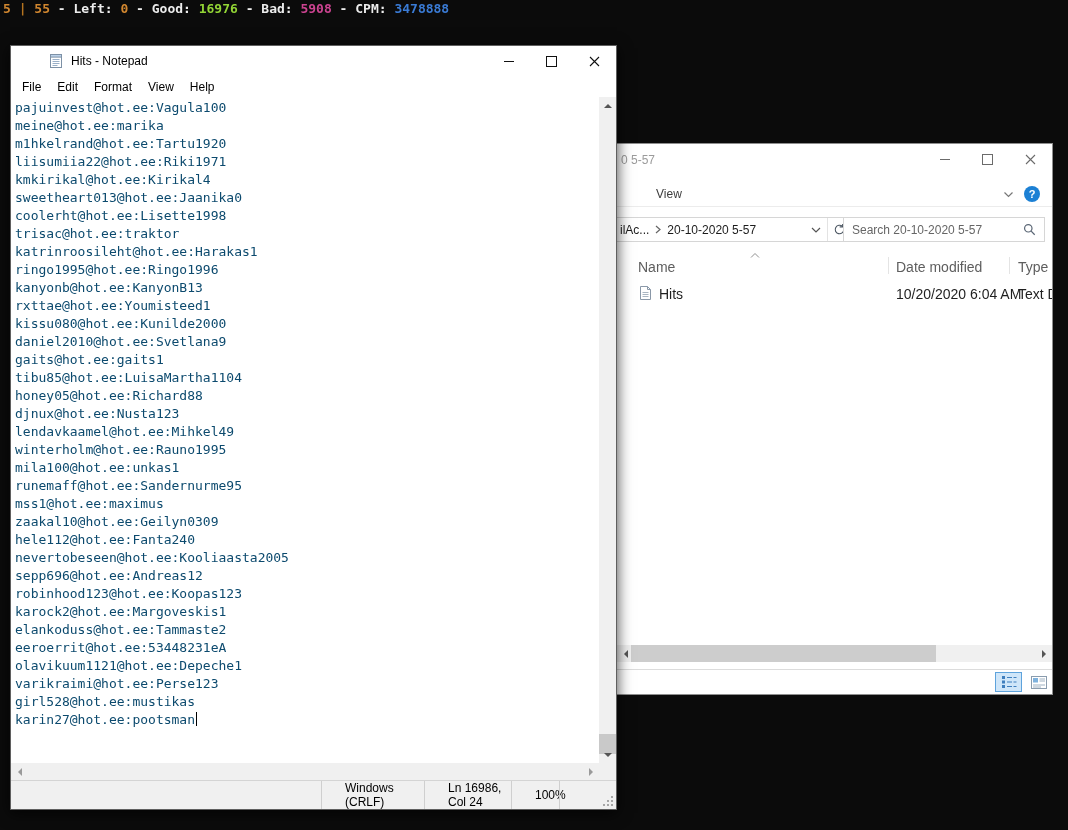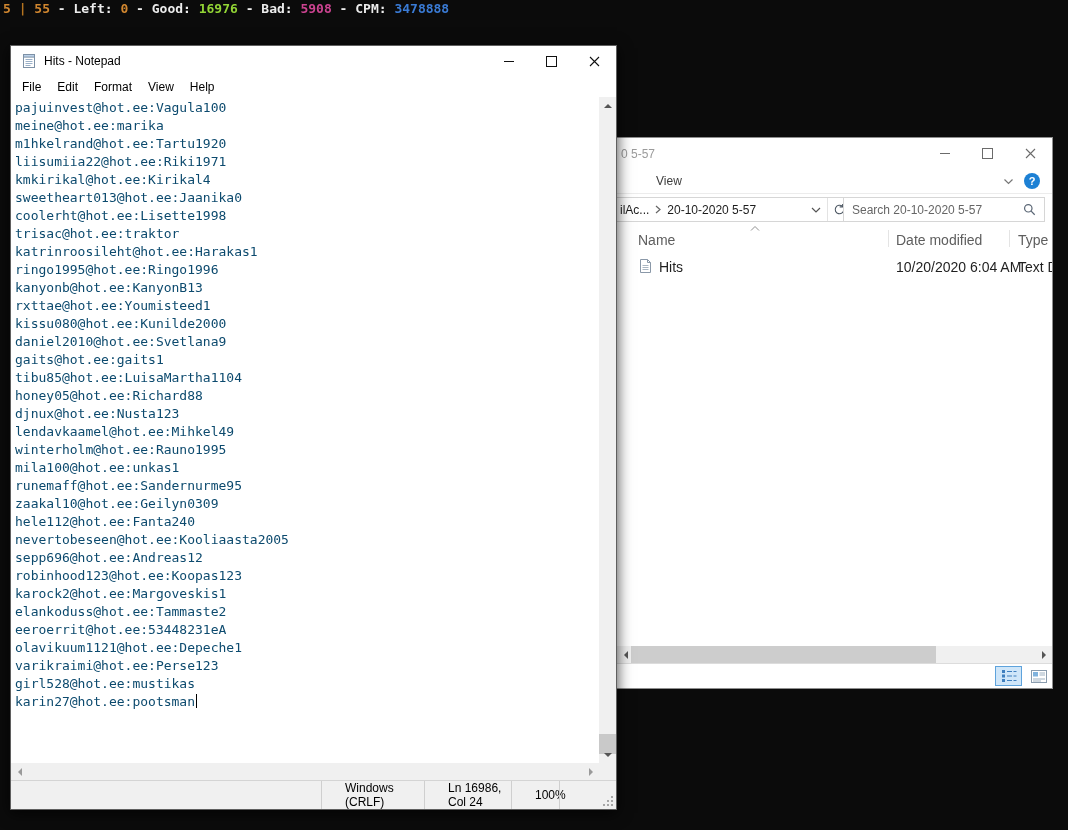--- a/index.html
+++ b/index.html
@@ -16,21 +16,21 @@
   
   .window{position:absolute;background:#fff;box-sizing:border-box;display:flex;flex-direction:column;}
   .caption-buttons{margin-left:auto;display:flex;height:100%;}
   .cap-btn{width:43px;height:100%;display:flex;align-items:center;justify-content:center;}
   .gmin{width:10px;border-top:1px solid currentColor;display:block;}
   .gmax{width:9px;height:9px;border:1px solid currentColor;display:block;}
   svg{display:block;}
   
   #notepad{left:10px;top:45px;width:607px;height:765px;border:1px solid #5f5f5f;
     box-shadow:0 3px 14px rgba(0,0,0,.75);z-index:2;}
-  .np-titlebar{flex:0 0 30px;display:flex;align-items:center;color:#111;}
+  .np-titlebar{flex:0 0 30px;display:flex;align-items:center;color:#111;margin-left:27px;}
   .np-icon{margin:0 7px 0 10px;}
   .np-title{font-size:12px;color:#000;}
   .np-menubar{flex:0 0 21px;display:flex;align-items:center;font-size:12px;color:#000;padding-left:3px;}
   .menu-item{padding:2px 8px;}
   .np-body{flex:1 1 auto;display:flex;min-height:0;}
   .np-text{flex:1;overflow:hidden;padding:2px 0 0 4px;font:13px/18px "DejaVu Sans Mono",monospace;color:#0c4a6e;}
   .np-line{height:18px;white-space:pre;}
   .caret{display:inline-block;width:1px;height:14px;background:#000;vertical-align:-2px;margin-left:1px;}
   .np-vscroll{flex:0 0 17px;background:#f0f0f0;position:relative;}
   .sb-btn{height:17px;width:17px;display:flex;align-items:center;justify-content:center;}
@@ -41,21 +41,21 @@
   .np-corner{flex:0 0 17px;height:17px;background:#f0f0f0;}
   .np-statusbar{flex:0 0 23px;background:#f0f0f0;border-top:1px solid #d4d4d4;display:flex;align-items:stretch;font-size:12px;color:#000;}
   .status-spacer{flex:1;}
   .status-seg{border-left:1px solid #cfcfcf;display:flex;align-items:center;padding-left:23px;box-sizing:border-box;}
   .seg-crlf{width:103px;}
   .seg-ln{width:87px;}
   .seg-zoom{width:48px;}
   .seg-grip{width:57px;position:relative;padding:0;}
   .grip{position:absolute;right:2px;bottom:2px;}
   
-  #explorer{left:616px;top:137px;width:437px;height:552px;border:1px solid #8e8e8e;z-index:1;overflow:hidden;}
+  #explorer{left:616px;top:143px;width:437px;height:552px;border:1px solid #8e8e8e;z-index:1;overflow:hidden;gap:7px;}
   .ex-titlebar{flex:0 0 31px;display:flex;align-items:center;color:#6b6b6b;}
   .ex-title{font-size:12px;color:#9b9b9b;padding-left:4px;white-space:nowrap;}
   .ex-ribbon{flex:0 0 24px;display:flex;align-items:center;border-bottom:1px solid #ececec;}
   .ex-ribbon-tab{margin-left:39px;font-size:12px;color:#3d3d3d;}
   .ex-ribbon-right{margin-left:auto;display:flex;align-items:center;gap:10px;padding-right:12px;}
   .help-circle{width:16px;height:16px;border-radius:50%;background:#1c80d4;color:#fff;
     font-size:11px;font-weight:bold;display:flex;align-items:center;justify-content:center;}
   .ex-addressrow{flex:0 0 31px;position:relative;}
   .ex-addressbox{position:absolute;left:0;top:3px;width:234px;height:25px;border:1px solid #d6d6d6;border-left:none;
     background:#fff;display:flex;align-items:center;box-sizing:border-box;font-size:12px;color:#1c1c1c;}
@@ -256,20 +256,21 @@
         <div class="np-line">kissu080@hot.ee:Kunilde2000</div>
         <div class="np-line">daniel2010@hot.ee:Svetlana9</div>
         <div class="np-line">gaits@hot.ee:gaits1</div>
         <div class="np-line">tibu85@hot.ee:LuisaMartha1104</div>
         <div class="np-line">honey05@hot.ee:Richard88</div>
         <div class="np-line">djnux@hot.ee:Nusta123</div>
         <div class="np-line">lendavkaamel@hot.ee:Mihkel49</div>
         <div class="np-line">winterholm@hot.ee:Rauno1995</div>
         <div class="np-line">mila100@hot.ee:unkas1</div>
         <div class="np-line">runemaff@hot.ee:Sandernurme95</div>
+        <div class="np-line">mss1@hot.ee:maximus</div>
         <div class="np-line">zaakal10@hot.ee:Geilyn0309</div>
         <div class="np-line">hele112@hot.ee:Fanta240</div>
         <div class="np-line">nevertobeseen@hot.ee:Kooliaasta2005</div>
         <div class="np-line">sepp696@hot.ee:Andreas12</div>
         <div class="np-line">robinhood123@hot.ee:Koopas123</div>
         <div class="np-line">karock2@hot.ee:Margoveskis1</div>
         <div class="np-line">elankoduss@hot.ee:Tammaste2</div>
         <div class="np-line">eeroerrit@hot.ee:53448231eA</div>
         <div class="np-line">olavikuum1121@hot.ee:Depeche1</div>
         <div class="np-line">varikraimi@hot.ee:Perse123</div>

